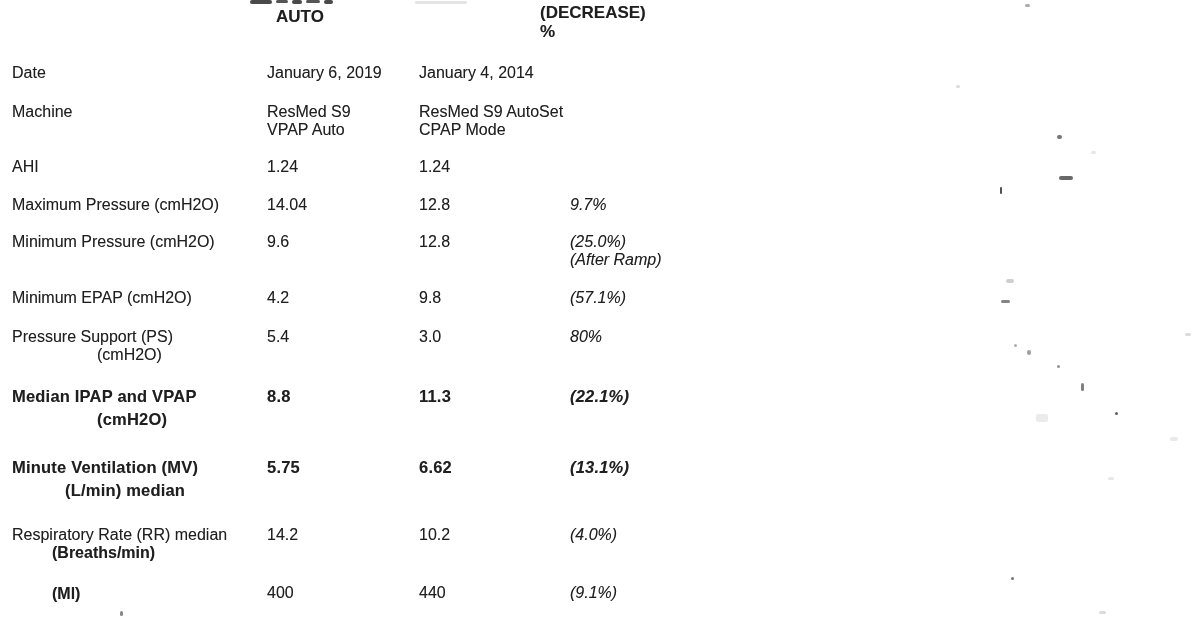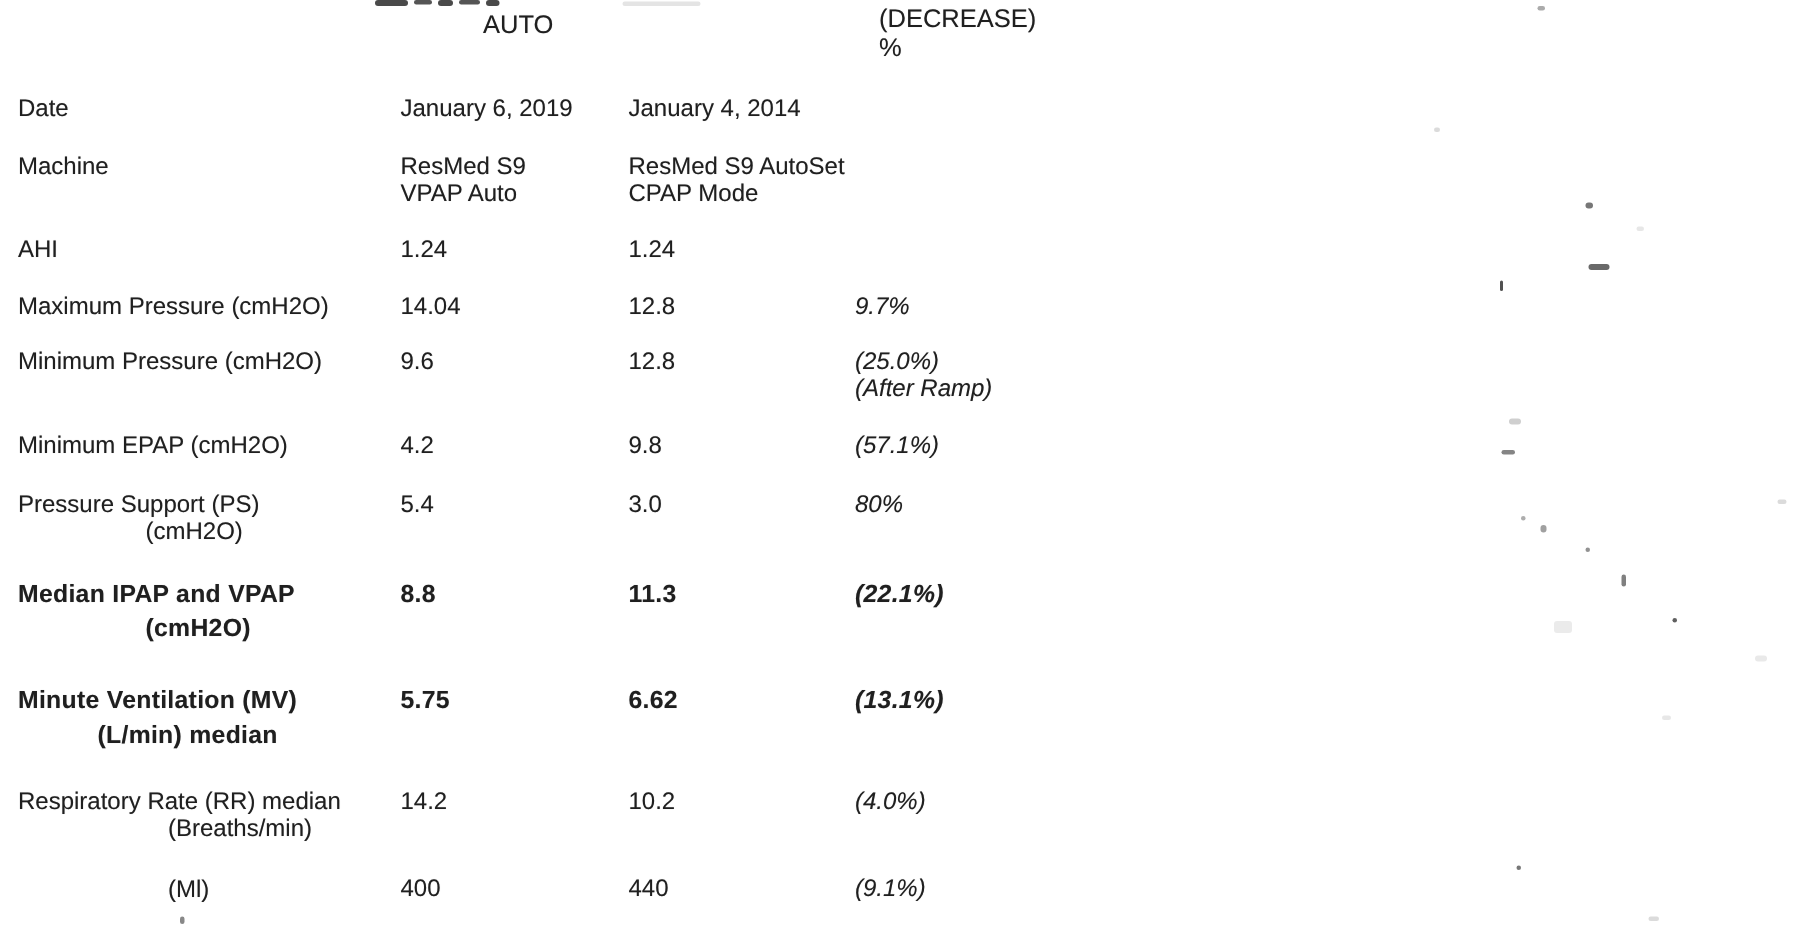--- a/index.html
+++ b/index.html
@@ -22,24 +22,24 @@
   .cell { position: absolute; top: 0; white-space: nowrap; line-height: 17px; }
   .label { left: 12px; }
   .c1 { left: 267px; }
   .c2 { left: 419px; }
   .c3 { left: 570px; font-style: italic; }
   .two-line div { line-height: 17px; }
   .two-line div + div { margin-top: 1px; }
   .label2 { line-height: 17px; margin-top: 1px; }
   .ind-63 { margin-left: 85px; }
   .ind-53 { margin-left: 53px; }
-  .ind-73 { margin-left: 100px; }
+  .ind-73 { margin-left: 40px; font-weight: bold; }
   .row.bold { font-weight: 700; font-size: 16.5px; letter-spacing: 0.2px; }
   .row.bold .label2 { margin-top: 6px; }
-  .hdr { position: absolute; font-weight: 400; font-size: 17px; margin-left: 46px; }
+  .hdr { position: absolute; font-weight: 700; font-size: 17px; }
   .hdr-auto { left: 276px; top: 7px; }
   .hdr-decrease { left: 540px; top: 3px; width: 150px; line-height: 19px; }
   .artifact { position: absolute; border-radius: 2px; }
 </style>
 </head>
 <body>
 
 <div class="doc">
 
   <div class="hdr hdr-auto">AUTO</div>

